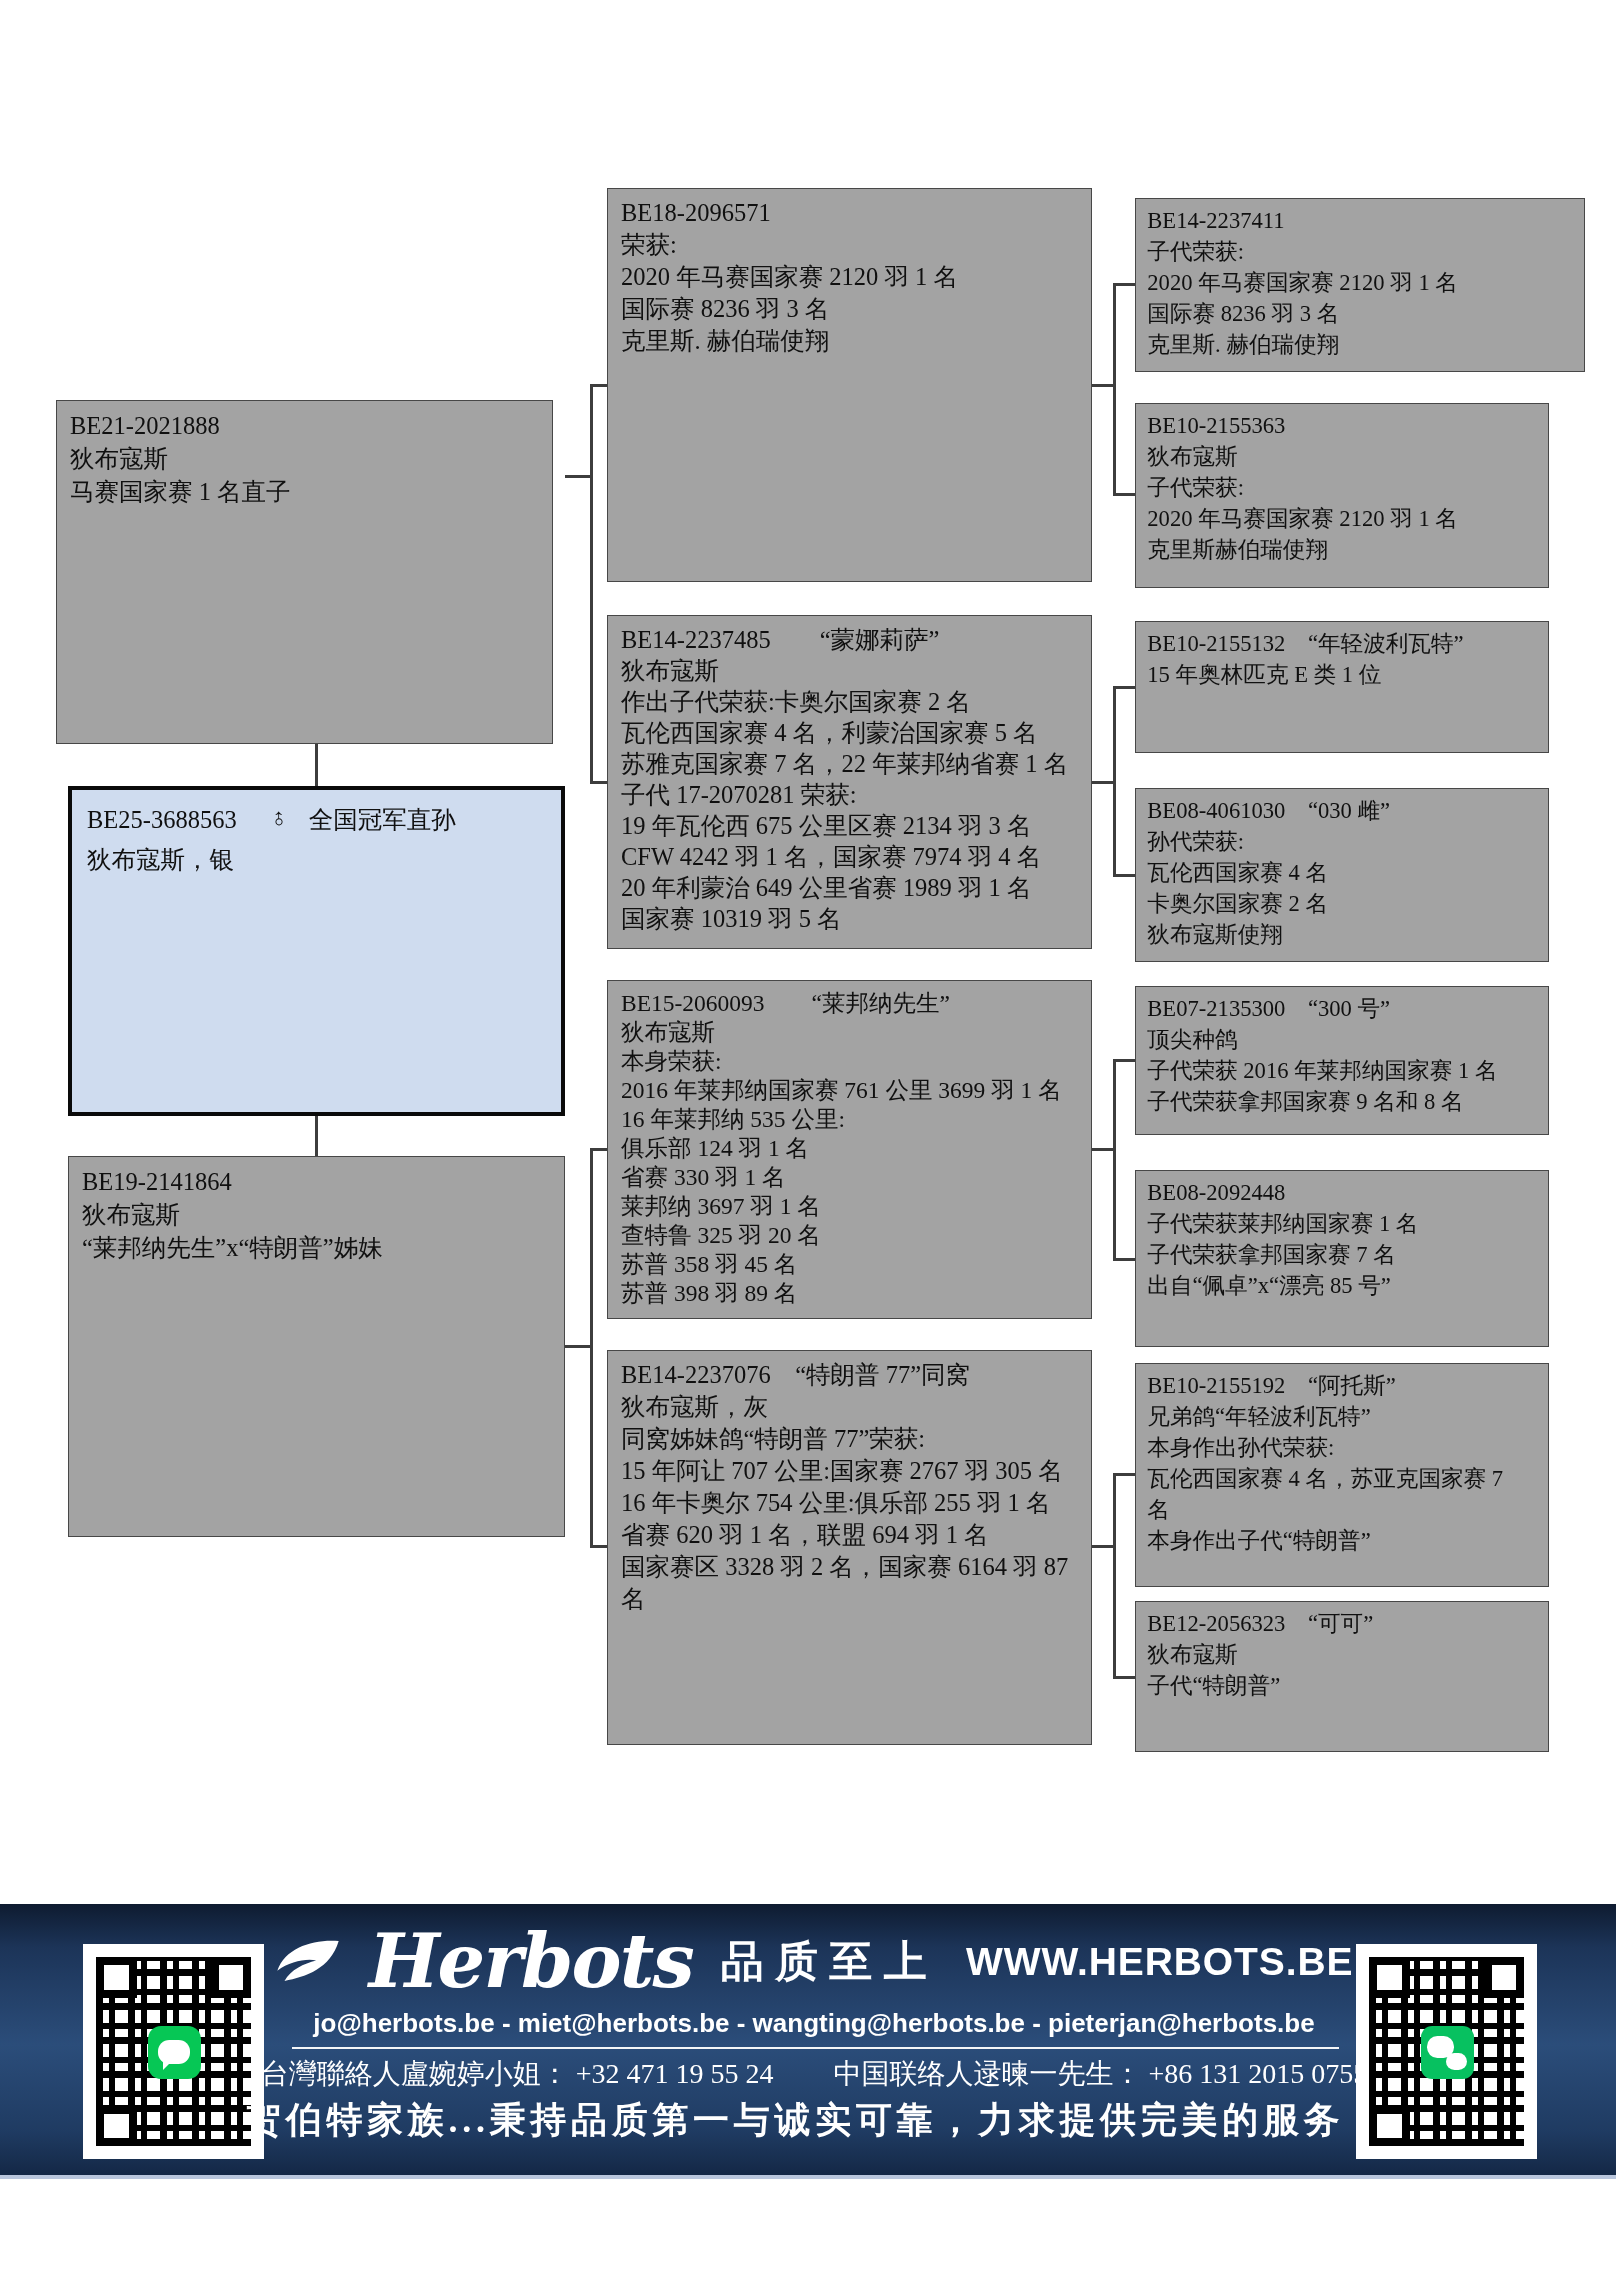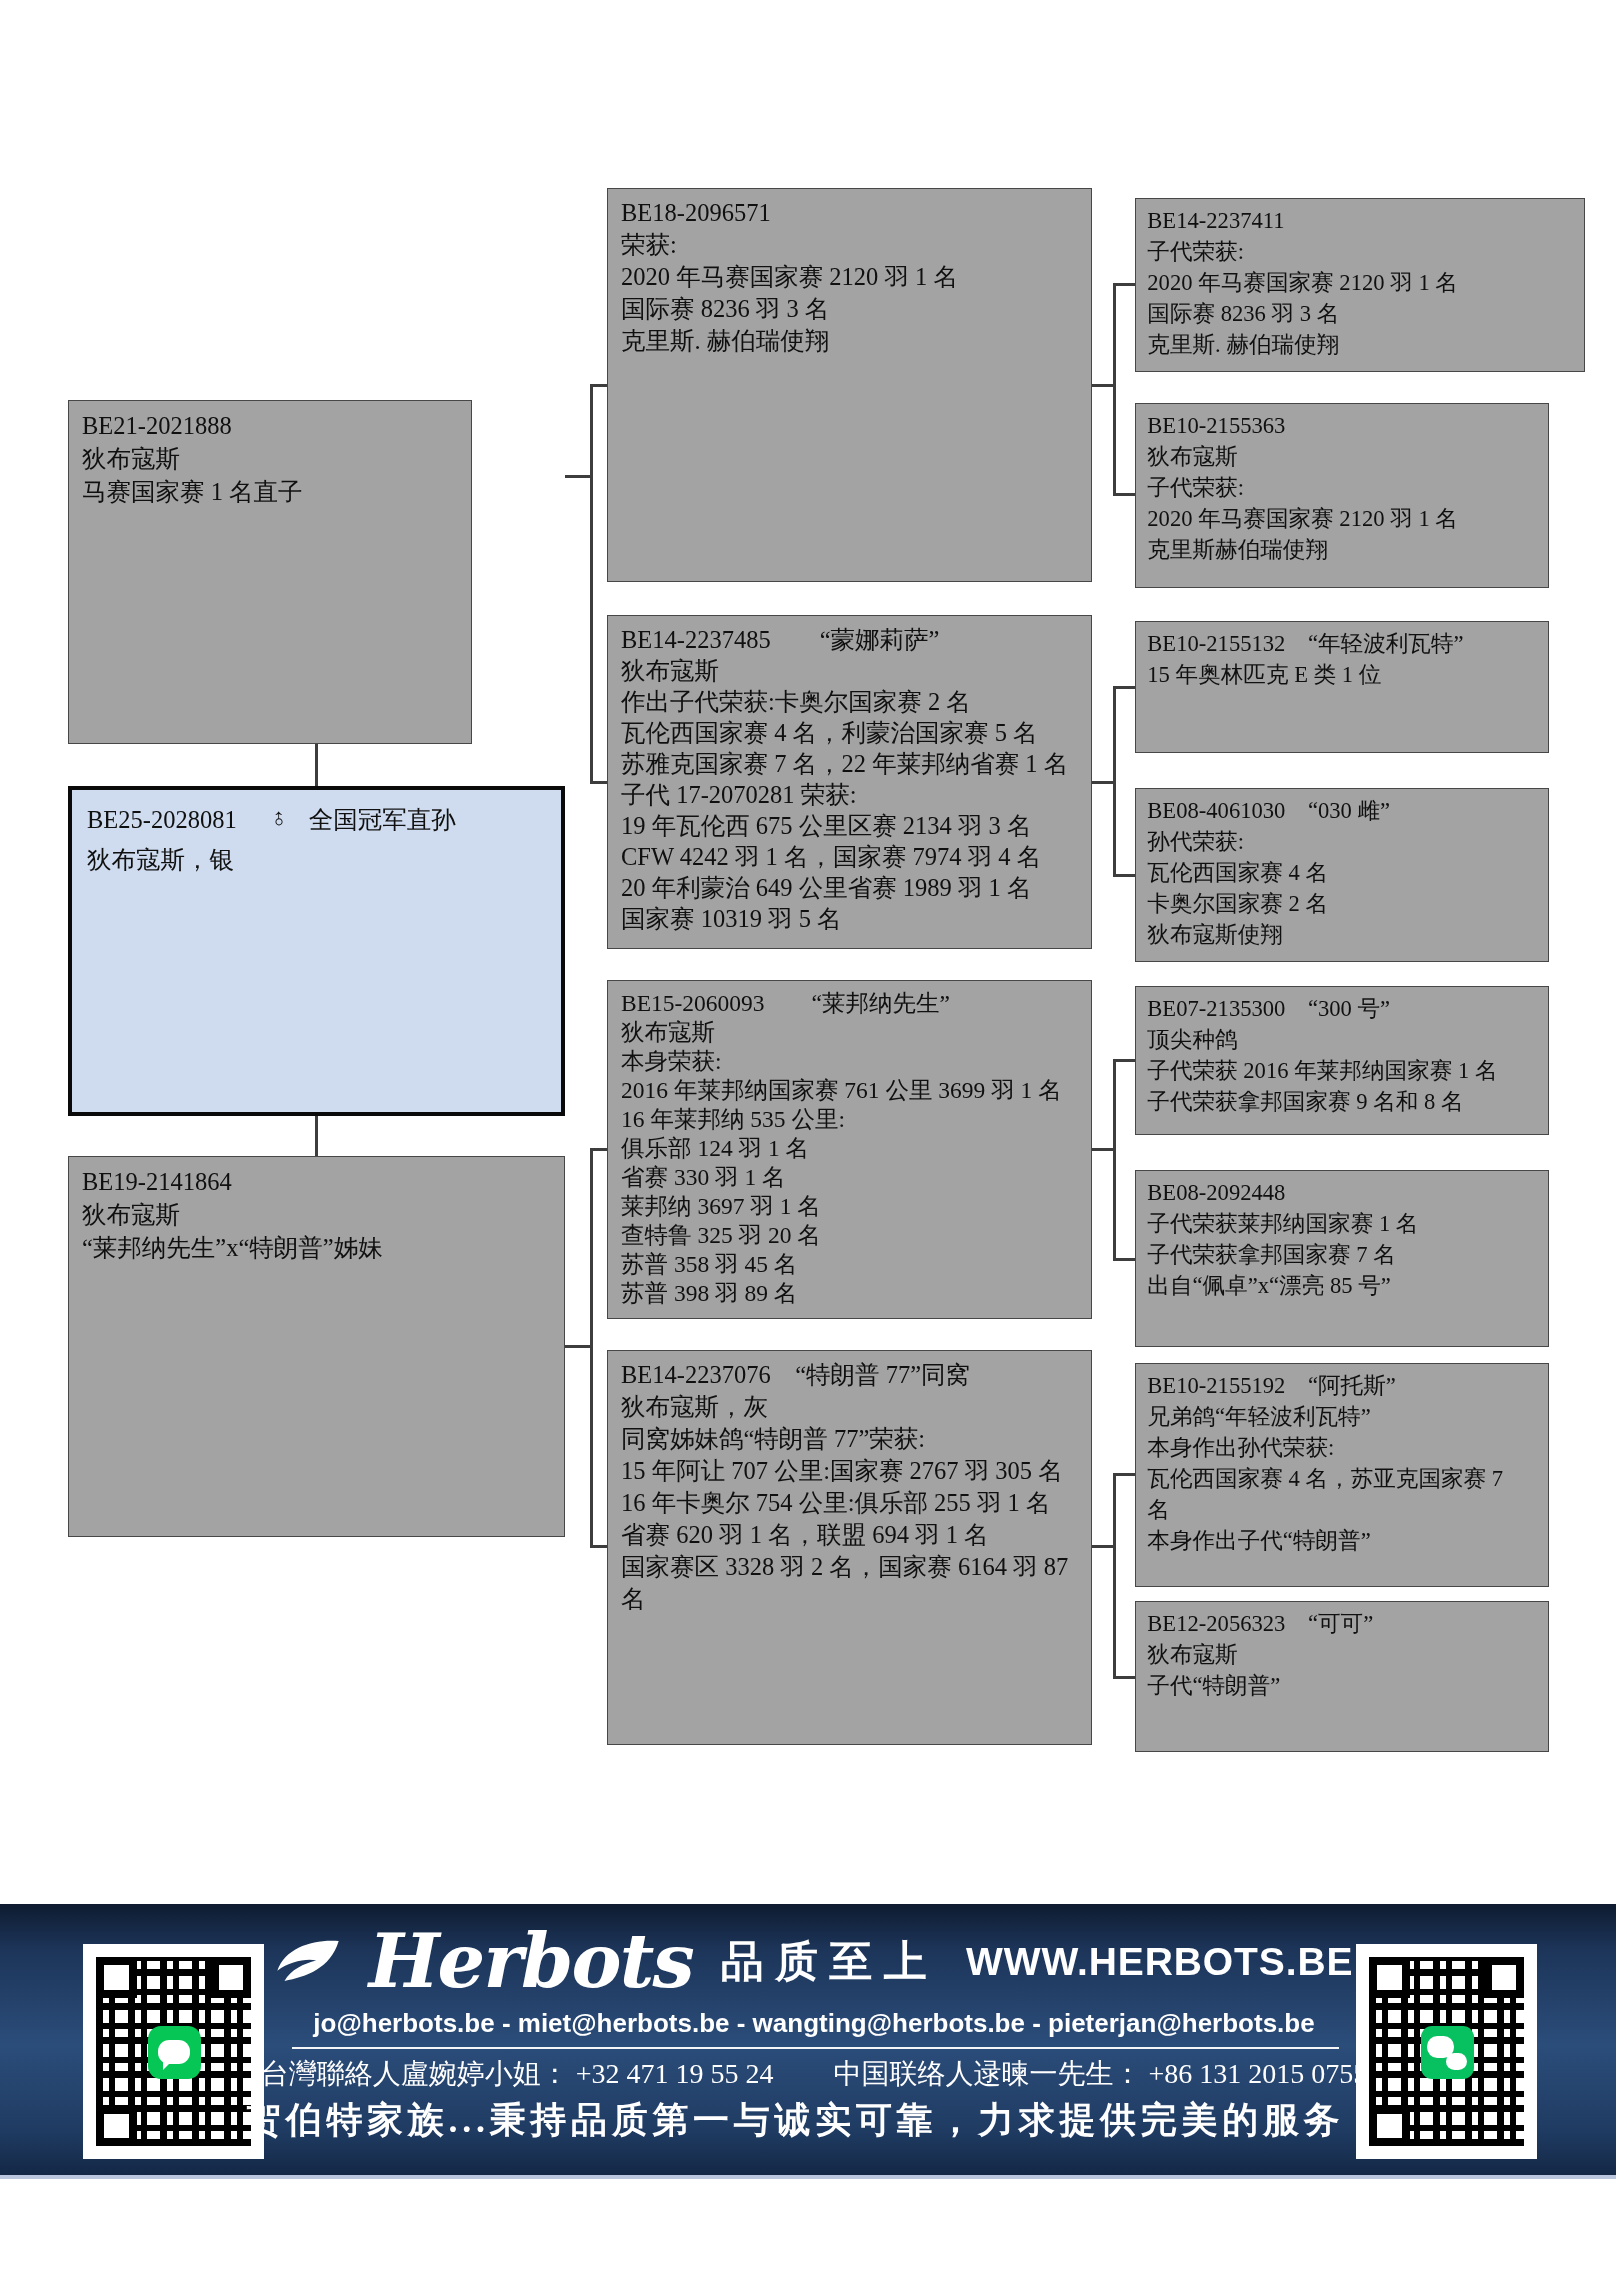--- a/index.html
+++ b/index.html
@@ -58,28 +58,28 @@
            border:5.6px solid transparent;border-top-color:#fff;border-left-color:#fff;}
   .wechat-icon{background:#07c160;border-radius:11.3px;position:absolute;}
   .wechat-icon .b1{position:absolute;left:6.6px;top:10.4px;width:27px;height:21.7px;background:#fff;border-radius:10.4px;}
   .wechat-icon .b2{position:absolute;right:6.6px;bottom:8.5px;width:21px;height:17px;background:#fff;border-radius:8.5px;}
 </style>
 </head>
 <body>
 
 <div id="page">
 
-  <div class="box" style="left:68px;top:400px;width:404px;height:344px">
+  <div class="box" style="left:56px;top:400px;width:497px;height:344px">
     <div class="bl">BE21-2021888</div>
     <div class="bl">狄布寇斯</div>
     <div class="bl">马赛国家赛 1 名直子</div>
   </div>
 
   <div class="box subject" style="left:68px;top:786px;width:497px;height:330px">
-    <div class="row1"><span>BE25-2028081</span><span class="sex">♂</span><span>全国冠军直孙</span></div>
+    <div class="row1"><span>BE25-3688563</span><span class="sex">♂</span><span>全国冠军直孙</span></div>
     <div class="bl">狄布寇斯，银</div>
   </div>
 
   <div class="box" style="left:68px;top:1156px;width:497px;height:381px">
     <div class="bl">BE19-2141864</div>
     <div class="bl">狄布寇斯</div>
     <div class="bl">“莱邦纳先生”x“特朗普”姊妹</div>
   </div>
 
   <div class="box mid" style="left:607px;top:188px;width:485px;height:394px">

